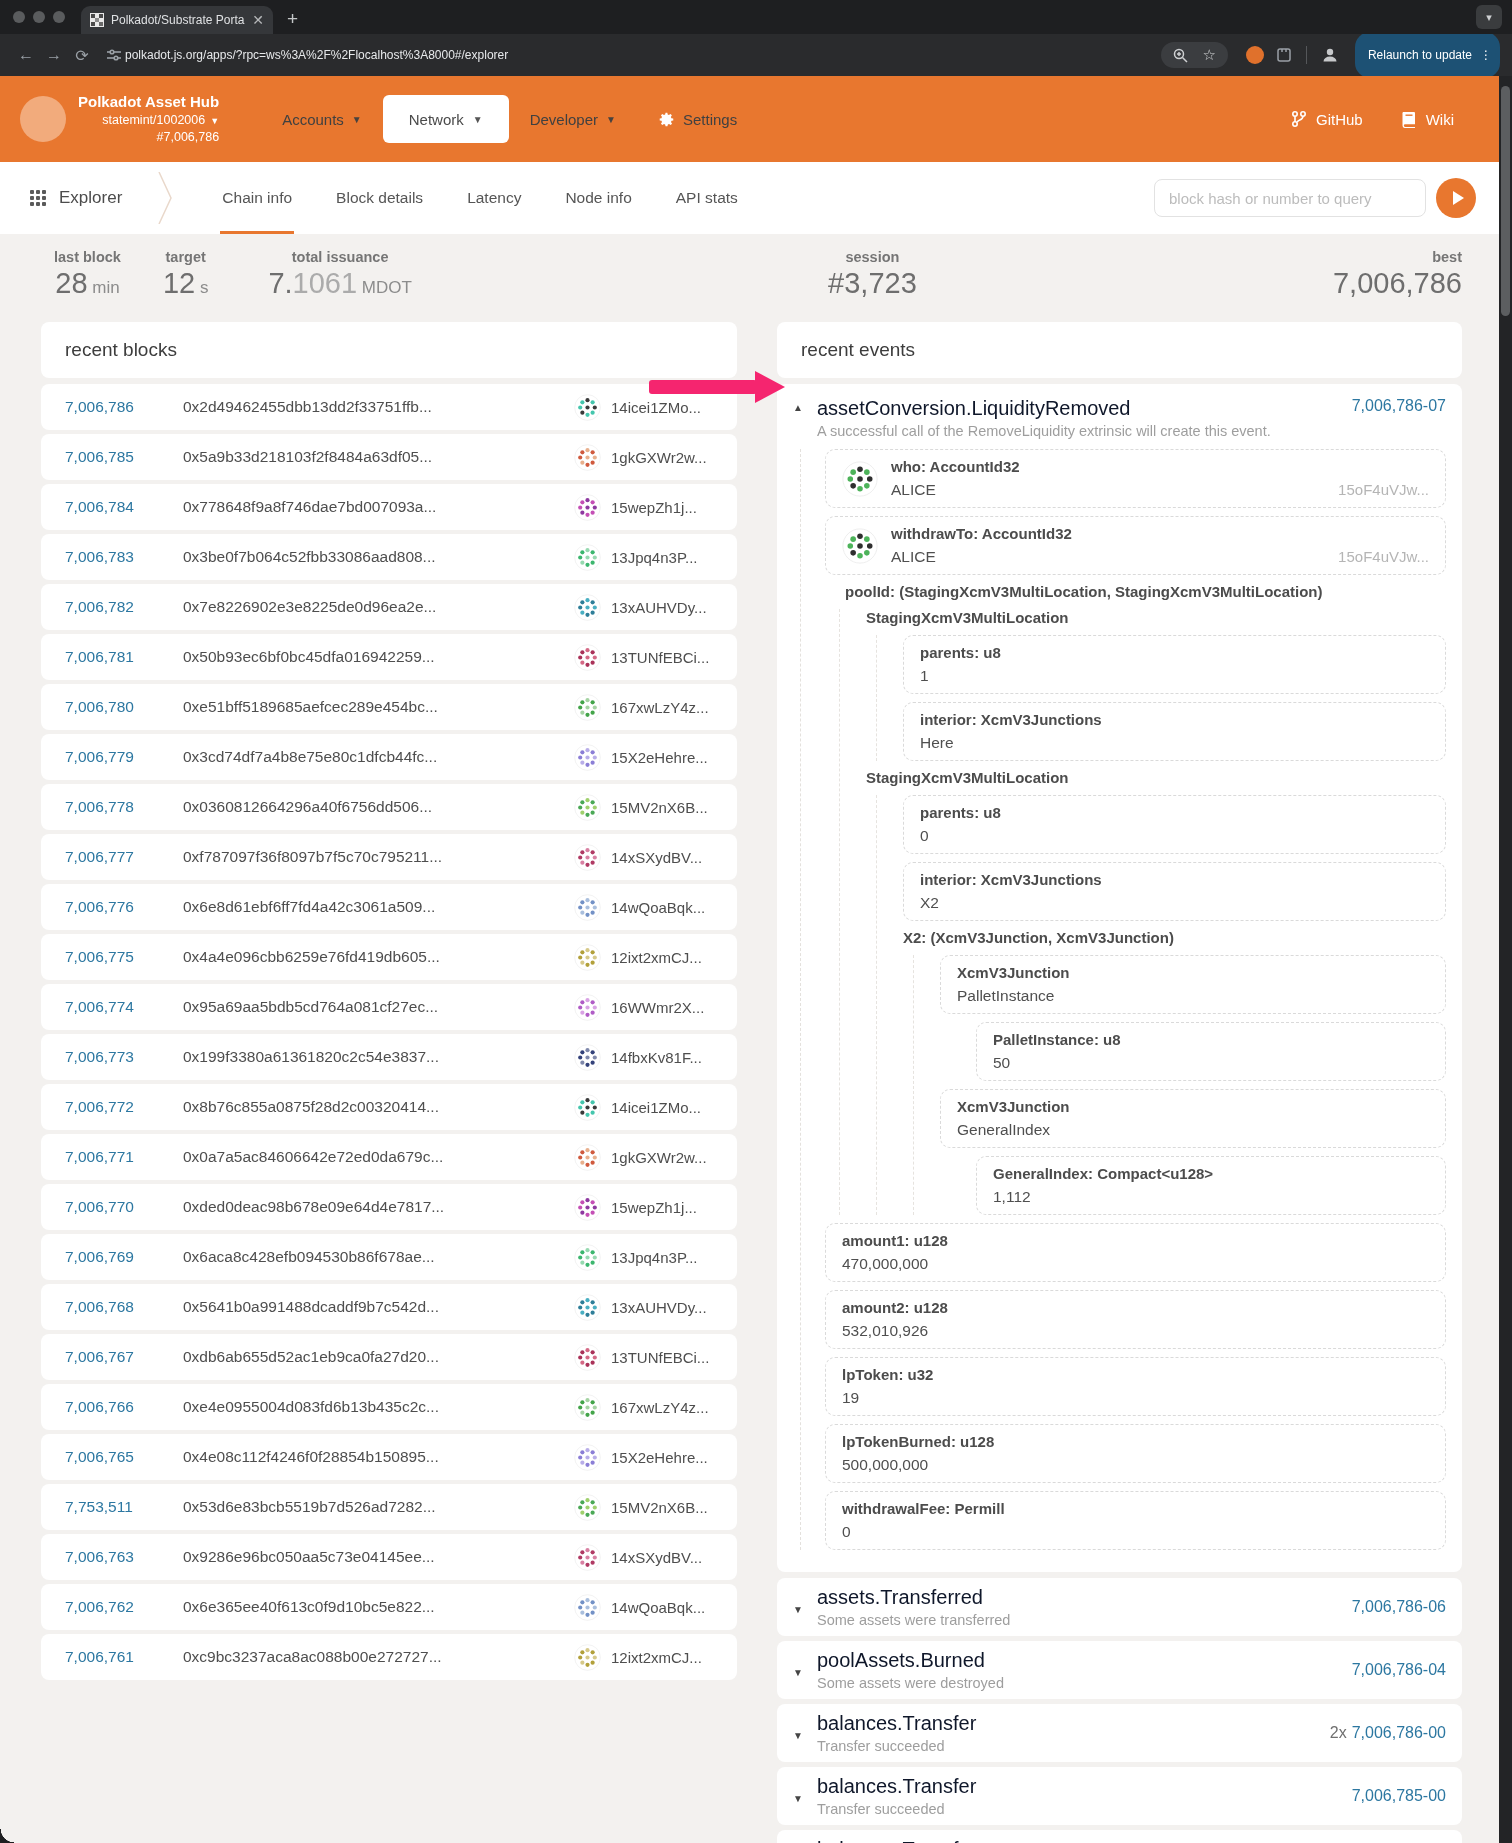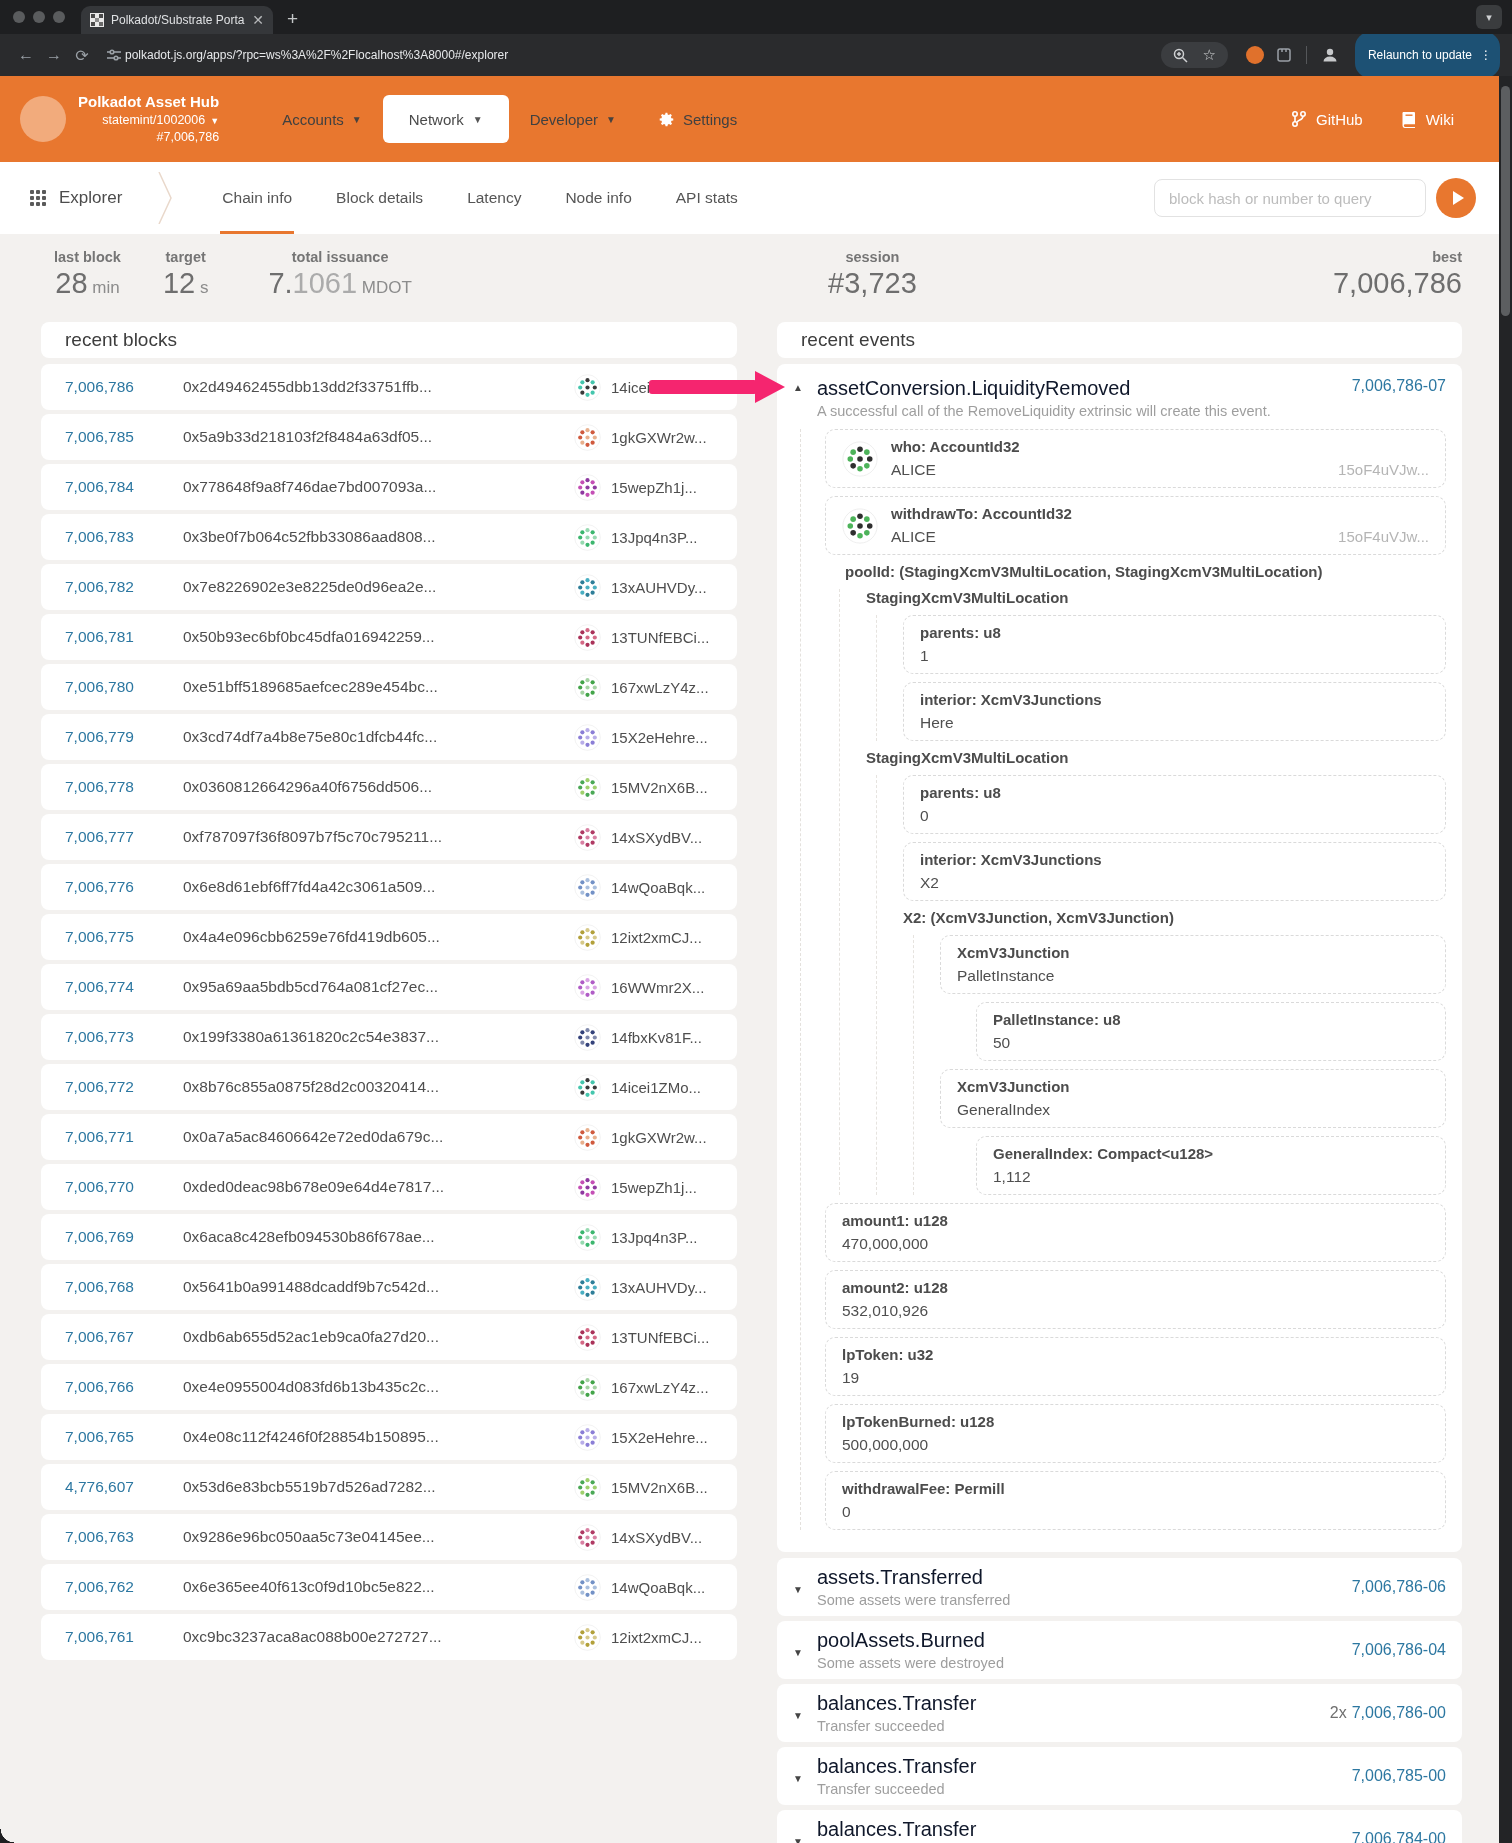--- a/index.html
+++ b/index.html
@@ -68,21 +68,21 @@
   .stat-value { font-size: 29px; color: #6e6e6e; white-space: nowrap; }
   .stat-value .unit { font-size: 17px; color: #8c8c8c; }
   .stat-value .minor { color: #ababab; }
   .sp { flex: 1; }
   .stat.right { align-items: flex-end; }
 
   
   .columns { display: flex; gap: 40px; padding: 0 50px 0 41px; align-items: flex-start; }
   .col-blocks { width: 696px; flex: none; }
   .col-events { flex: 1; min-width: 0; }
-  .col-header { background: #fff; border-radius: 8px; height: 36px; display: flex; align-items: center; padding: 8px 24px; font-size: 19px; color: #3d3d3d; margin-bottom: 6px; }
+  .col-header { background: #fff; border-radius: 8px; height: 56px; display: flex; align-items: center; padding: 8px 24px; font-size: 19px; color: #3d3d3d; margin-bottom: 6px; }
 
   .block-row { background: #fff; border-radius: 8px; height: 46px; margin-bottom: 4px; display: flex; align-items: center; padding: 0 16px 0 24px; }
   .block-num { width: 118px; font-size: 15.5px; color: #2c77a1; flex: none; }
   .block-hash { flex: 1; font-size: 15.5px; color: #4e4e4e; white-space: nowrap; overflow: hidden; }
   .block-icon { width: 27px; height: 27px; margin-right: 10px; flex: none; }
   .block-account { width: 110px; font-size: 15px; color: #4e4e4e; white-space: nowrap; overflow: hidden; flex: none; }
 
   
   .event-card { background: #fff; border-radius: 8px; padding: 13px 16px 14px; margin-bottom: 6px; }
   .ev-head { display: flex; align-items: flex-start; }
@@ -745,21 +745,21 @@
               <circle cx="9.2" cy="20.0" r="3.1" fill="#8b7ed6"></circle>
               <circle cx="12.4" cy="12.4" r="3.1" fill="#8b7ed6"></circle>
               <circle cx="20.0" cy="9.2" r="3.1" fill="#b9aee8"></circle>
               <circle cx="27.6" cy="12.4" r="3.1" fill="#8b7ed6"></circle>
             </svg>
           </span>
     <span class="block-account">15X2eHehre...</span>
   </div>
 
   <div class="block-row">
-    <span class="block-num">4,776,607</span>
+    <span class="block-num">7,753,511</span>
     <span class="block-hash">0x53d6e83bcb5519b7d526ad7282...</span>
     <span class="block-icon">
             <svg width="27" height="27" viewBox="0 0 40 40">
     <circle cx="20" cy="20" r="19" fill="#fff" stroke="#ececec"></circle>
     <circle cx="20" cy="20" r="3.1" fill="#a0d06e"></circle>
               <circle cx="30.8" cy="20.0" r="3.1" fill="#a0d06e"></circle>
               <circle cx="27.6" cy="27.6" r="3.1" fill="#4aa855"></circle>
               <circle cx="20.0" cy="30.8" r="3.1" fill="#4aa855"></circle>
               <circle cx="12.4" cy="27.6" r="3.1" fill="#a0d06e"></circle>
               <circle cx="9.2" cy="20.0" r="3.1" fill="#4aa855"></circle>

